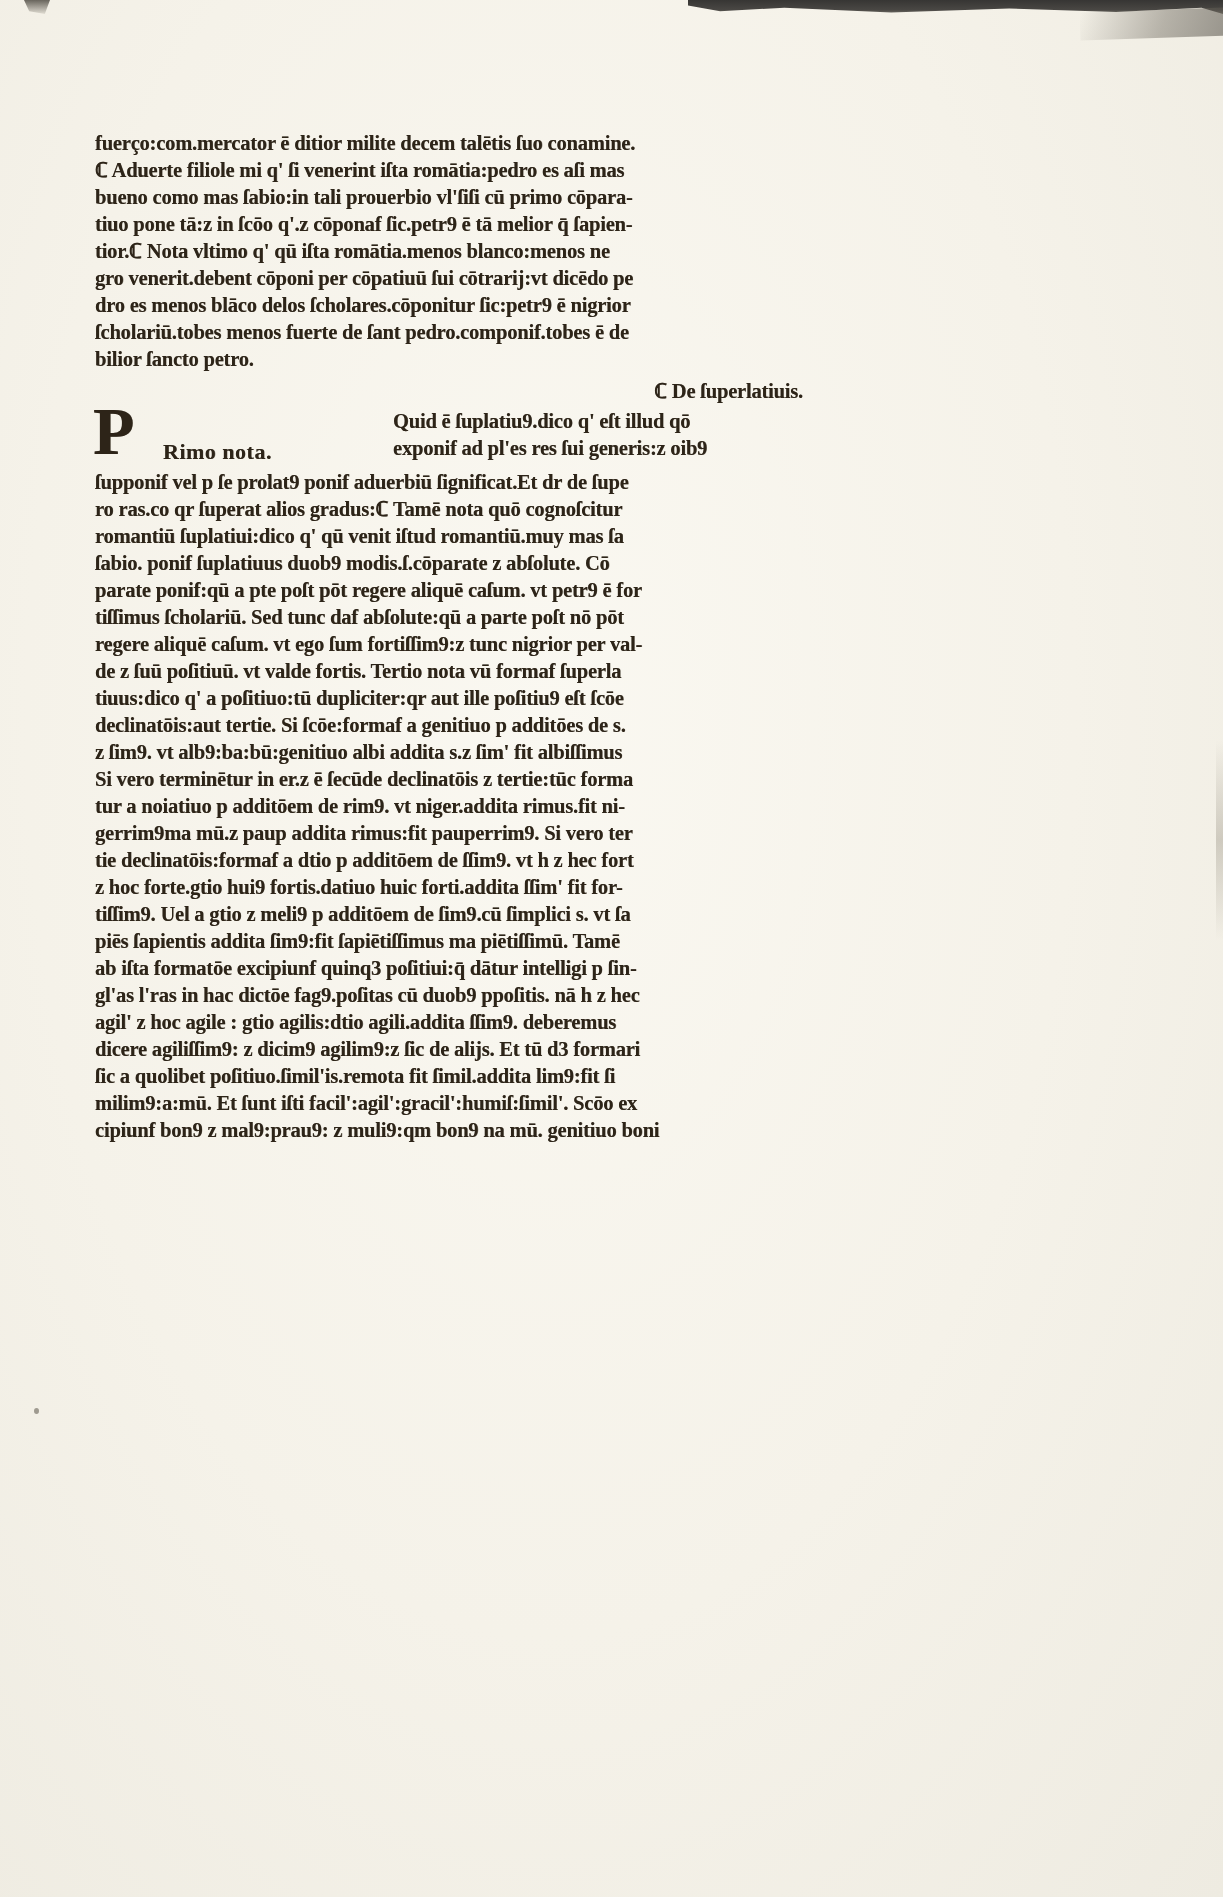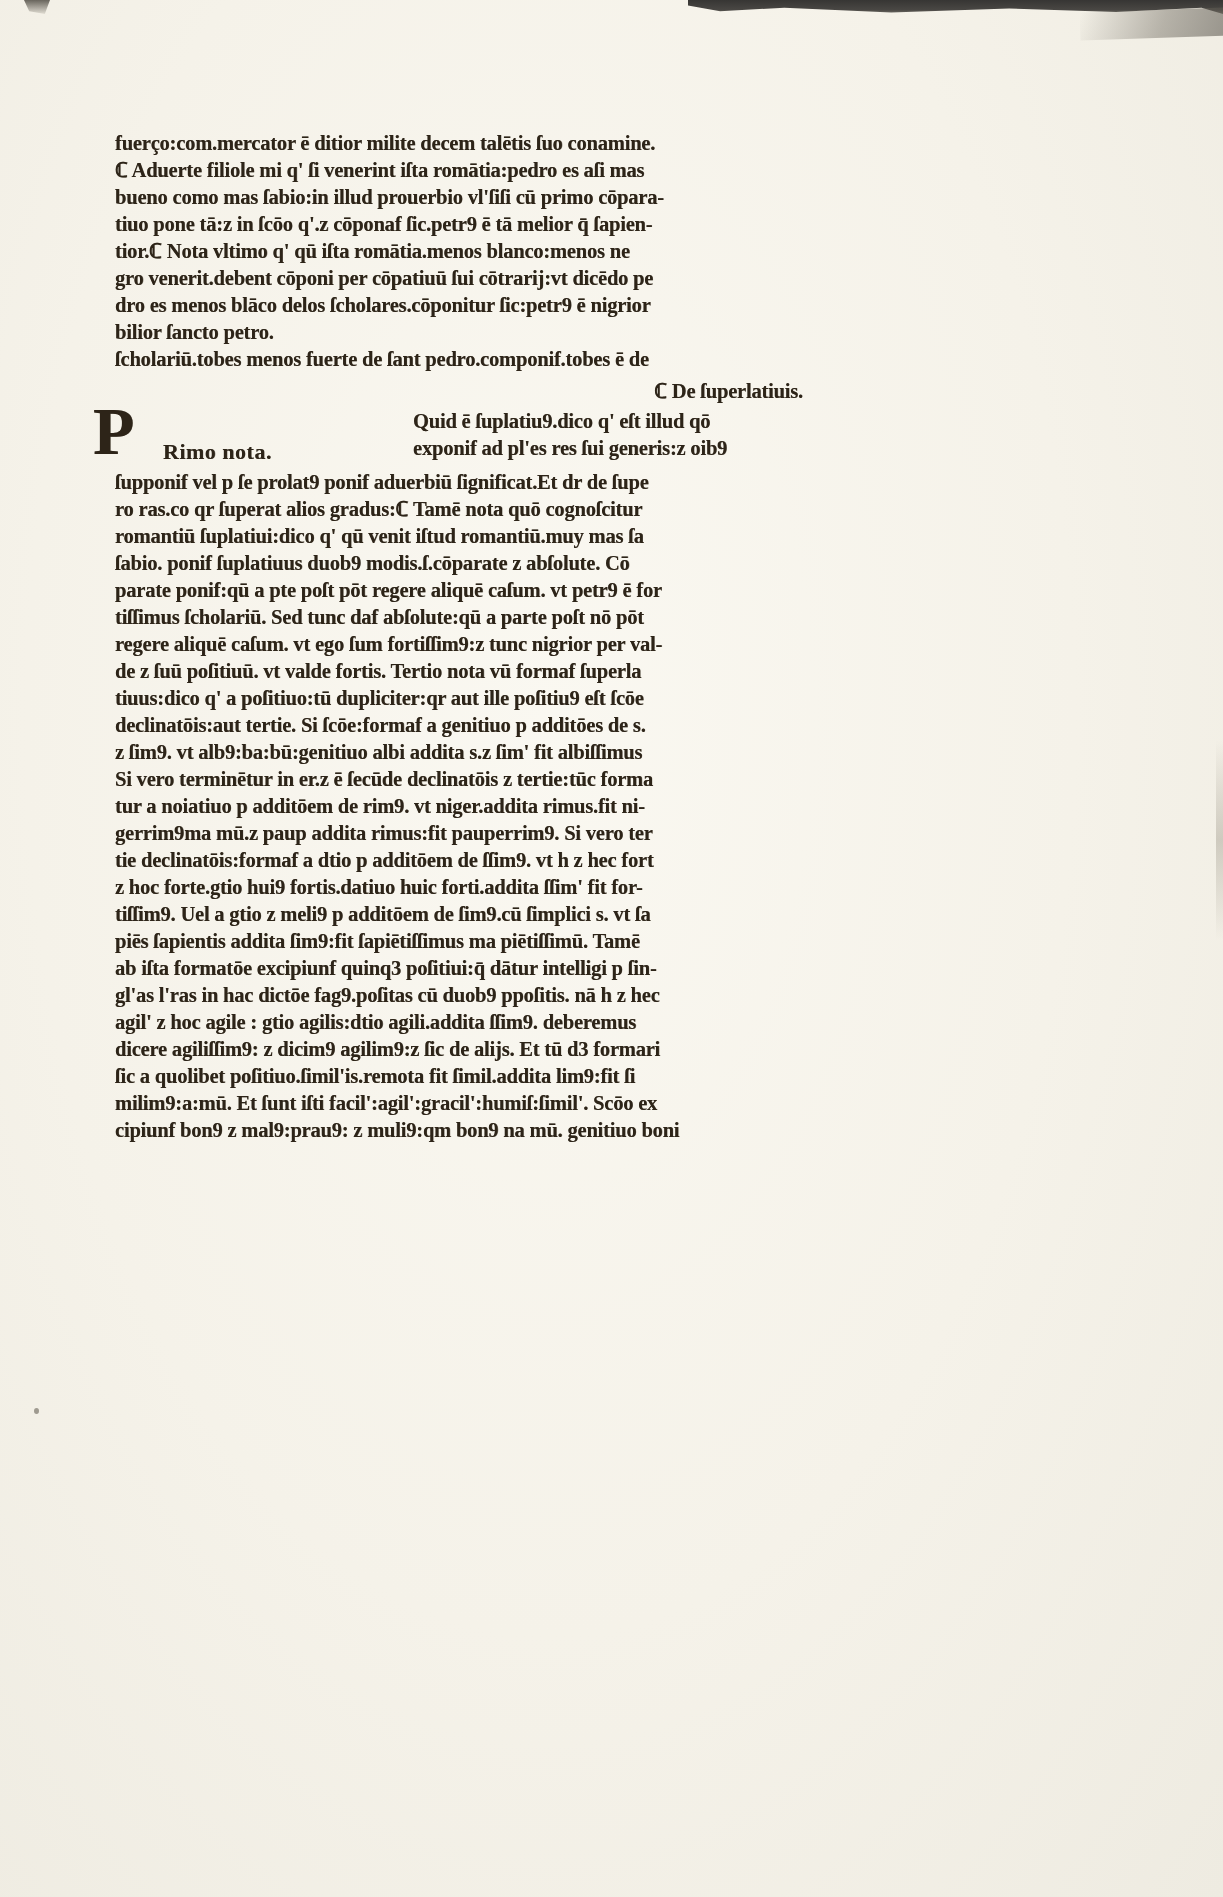--- a/index.html
+++ b/index.html
@@ -71,21 +71,20 @@
     font-family: "Liberation Serif", "DejaVu Serif", serif;
     font-weight: 700;
     font-size: 20.5px;
     line-height: 27px;
     letter-spacing: -0.2px;
     color: #2d2418;
     text-shadow: 0.3px 0.3px 0.6px rgba(45,36,24,0.55);
   }
   .tline {
     white-space: nowrap;
-    margin-left: 20px;
   }
   .heading {
     text-align: right;
     margin: 5px 0 3px 0;
   }
   .dropline {
     position: relative;
     height: 58px;
     margin: 2px 0 3px 0;
   }
@@ -121,27 +120,27 @@
   <div class="edge-top-right-smudge"></div>
   <div class="edge-top-left"></div>
   <div class="edge-right-streak"></div>
   <div class="speck"></div>
 
   <div class="textblock">
 
     <div class="para">
         <div class="tline">fuerço:com.mercator ē ditior milite decem talētis ſuo conamine.</div>
         <div class="tline">ℂ Aduerte filiole mi q' ſi venerint iſta romātia:pedro es aſi mas</div>
-        <div class="tline">bueno como mas ſabio:in illud prouerbio vl'ſiſi cū primo cōpara-</div>
+        <div class="tline">bueno como mas ſabio:in tali prouerbio vl'ſiſi cū primo cōpara-</div>
         <div class="tline">tiuo pone tā:z in ſcōo q'.z cōponaf ſic.petr9 ē tā melior q̄ ſapien-</div>
         <div class="tline">tior.ℂ Nota vltimo q' qū iſta romātia.menos blanco:menos ne</div>
         <div class="tline">gro venerit.debent cōponi per cōpatiuū ſui cōtrarij:vt dicēdo pe</div>
         <div class="tline">dro es menos blāco delos ſcholares.cōponitur ſic:petr9 ē nigrior</div>
+        <div class="tline">ſcholariū.tobes menos fuerte de ſant pedro.componif.tobes ē de</div>
         <div class="tline">bilior ſancto petro.</div>
-        <div class="tline">ſcholariū.tobes menos fuerte de ſant pedro.componif.tobes ē de</div>
       </div>
 
     <div class="heading">ℂ De ſuperlatiuis.</div>
 
     <div class="dropline">
       <span class="dropcap">P</span>
       <span class="dropword">Rimo nota.</span>
       <div class="intro-lines">
           <div class="tline">Quid ē ſuplatiu9.dico q' eſt illud qō</div>
           <div class="tline">exponif ad pl'es res ſui generis:z oib9</div>

